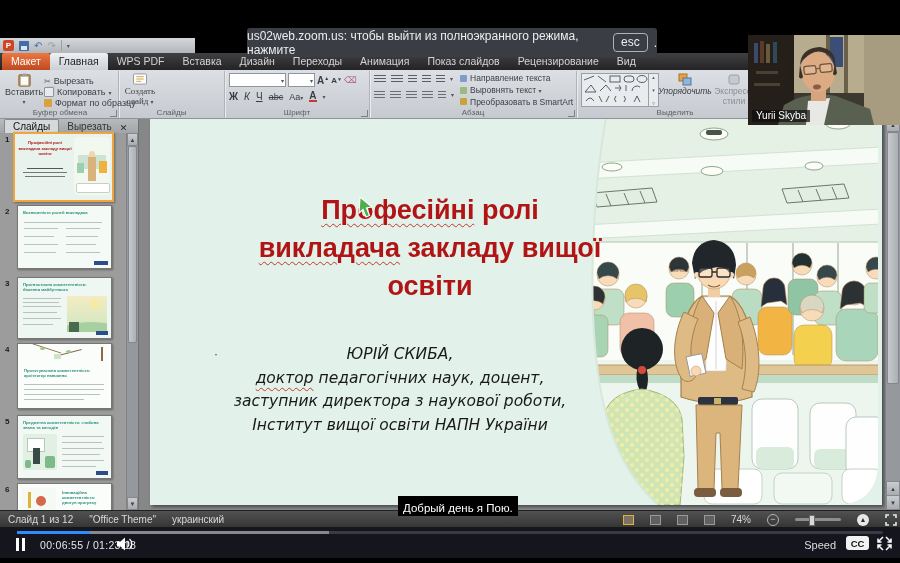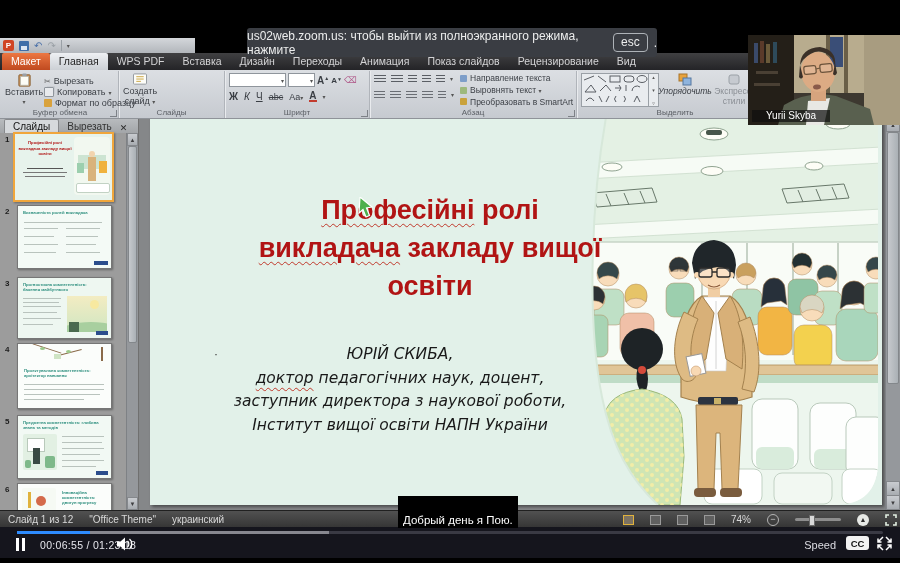--- a/index.html
+++ b/index.html
@@ -83,36 +83,36 @@
   .vicon{width:9px;height:8px;background:#606060;border:1px solid #9a9a9a;}
   .vicon.sel{border:1px solid #e0b23c;background:#7c7262;}
   .zslider{width:46px;height:3px;background:#8d8d8d;border-radius:2px;position:relative;}
   .zthumb{position:absolute;left:14px;top:-3px;width:4px;height:9px;background:#d8d8d8;border:1px solid #6a6a6a;}
   .mincirc{width:10px;height:10px;border:1px solid #b4b4b4;border-radius:50%;color:#d0d0d0;
            font-size:9px;line-height:8px;text-align:center;}
   .brightcirc{width:12px;height:12px;border-radius:50%;background:#e7e9e6;color:#2c2c2c;font-size:7px;
               line-height:12px;text-align:center;font-weight:bold;}
   
   .caption{position:absolute;left:398px;top:496px;background:#000;color:#fff;font-size:11.5px;
-           padding:18px 5px 2px;z-index:22;white-space:nowrap;}
+           padding:6px 5px 2px;z-index:22;white-space:nowrap;}
   .player{position:absolute;left:0;top:527px;width:900px;height:31px;background:#15151d;z-index:20;}
   .seek{position:absolute;left:17px;right:17px;top:4px;height:3px;background:#3a3a44;border-radius:2px;}
   .seekbuf{position:absolute;left:0;top:0;height:3px;width:36%;background:#87878f;}
   .seekplayed{position:absolute;left:0;top:0;height:3px;width:8.4%;background:#2e8cff;}
   .pausebtn{position:absolute;left:16px;top:11px;display:flex;gap:3px;}
   .pausebar{width:3px;height:13px;background:#fff;}
   .ptime{position:absolute;left:40px;top:12px;font-size:10.5px;color:#e6e6ec;letter-spacing:.3px;}
   .pspeed{position:absolute;right:64px;top:12px;font-size:11px;color:#dcdce2;}
   .ccbadge{position:absolute;right:31px;top:9px;width:23px;height:14px;background:#f2f2f2;border-radius:3px;
            color:#111;font-weight:bold;font-size:9.5px;display:flex;align-items:center;justify-content:center;}
   
   .webcam{position:absolute;left:748px;top:35px;width:152px;height:90px;background:#000;
           overflow:hidden;z-index:25;}
   .wcname{position:absolute;left:4px;bottom:3px;background:rgba(15,15,15,.72);color:#fff;
-          font-size:10px;padding:0 14px 1px;}
+          font-size:10px;padding:0 4px 1px;}
 </style>
 </head>
 <body>
 
 <div class="notif">
   <span>us02web.zoom.us: чтобы выйти из полноэкранного режима, нажмите</span>
   <span class="esckey">esc</span>
   <span>.</span>
 </div>
 
@@ -163,21 +163,21 @@
       <div class="rrow">
         <span class="icsq" style="background:#d9a23c;"></span>
         <span>Формат по образцу</span>
       </div>
     </div>
     <span class="glabel">Буфер обмена</span>
     <span class="launcher"></span>
   </div>
 
   <div class="rgroup" style="width:97px;display:flex;gap:3px;">
-    <div class="bigbtn" style="width:34px;">
+    <div class="bigbtn" style="width:34px;font-family:Liberation Serif, serif;">
       <svg width="16" height="14" viewBox="0 0 16 14">
         <rect x="1" y="1" width="14" height="11" rx="1" fill="#fdfdf8" stroke="#8f959c"></rect>
         <path d="M4,4 h8 M4,6.5 h8 M4,9 h5" stroke="#c9a23c" stroke-width="1"></path>
       </svg>
       <span>Создать</span>
       <span><span>слайд</span> <span class="caret">▾</span></span>
     </div>
     <span class="glabel">Слайды</span>
   </div>
 

